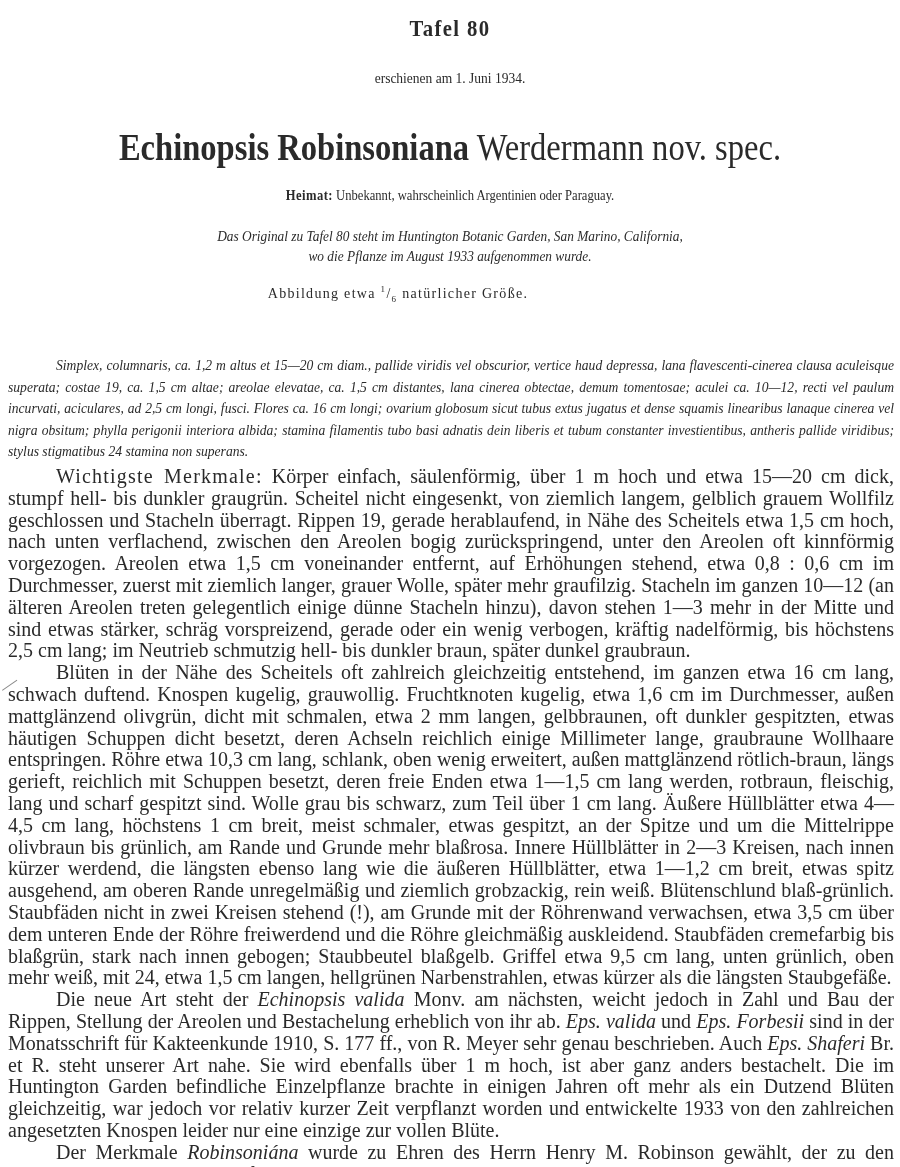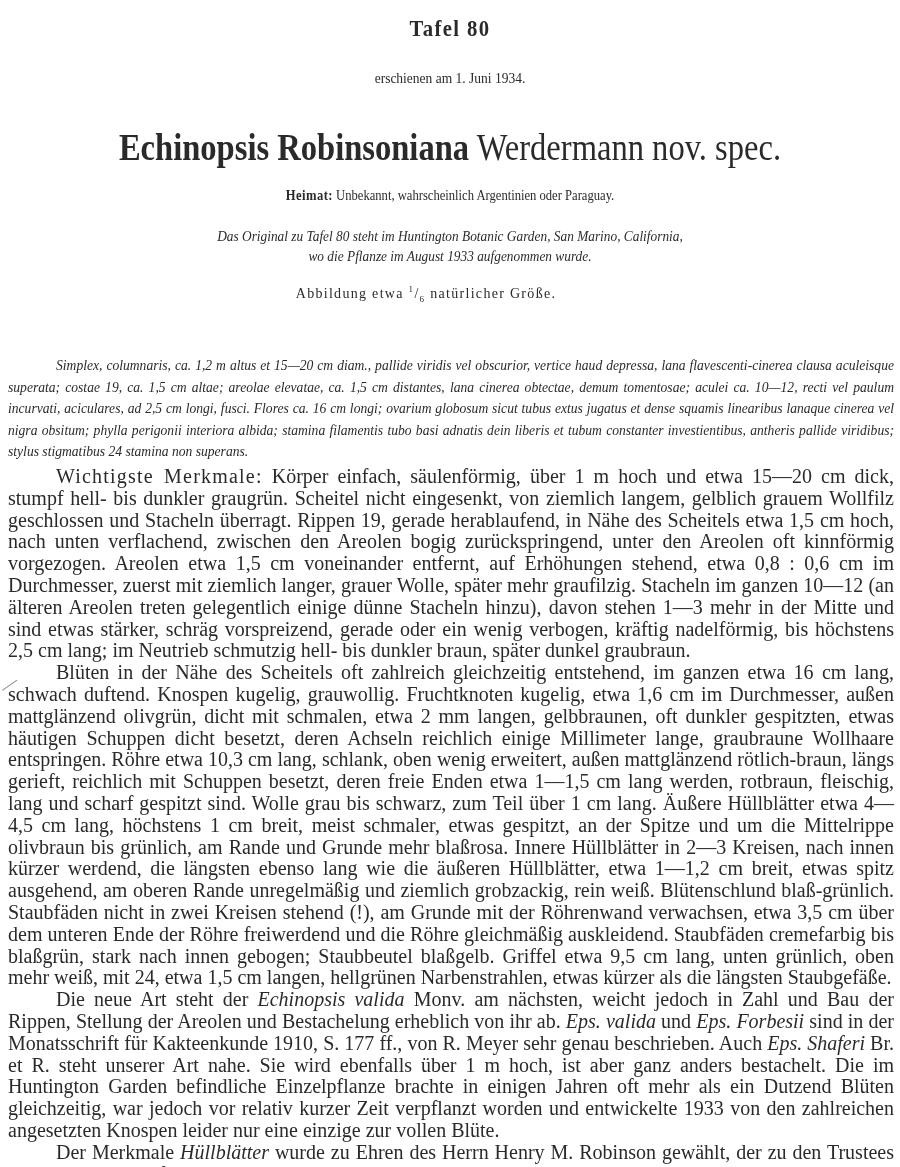--- a/index.html
+++ b/index.html
@@ -59,21 +59,20 @@
       font-style: italic;
       font-size: 14.5px;
       line-height: 20px;
       transform: scaleX(0.92);
     }
     .illustration-scale {
       position: absolute;
       top: 272px; left: 0; width: 796px;
       font-size: 14px;
       letter-spacing: 1.3px;
-      margin-left: 28px;
     }
     .illustration-scale sup { font-size: 9px; }
     .illustration-scale sub { font-size: 9px; }
     .body-text {
       position: absolute;
       left: 8px;
       width: 886px;
       text-align: justify;
       font-size: 20px;
       line-height: 21.8px;
@@ -138,16 +137,16 @@
 
   <div class="margin-mark"></div>
 
   <div class="body-text main-desc">
     <p><span class="spaced">Wichtigste Merkmale:</span><span> Körper einfach, säulenförmig, über 1 m hoch und etwa 15—20 cm dick, stumpf hell- bis dunkler graugrün. Scheitel nicht eingesenkt, von ziemlich langem, gelblich grauem Wollfilz geschlossen und Stacheln überragt. Rippen 19, gerade herablaufend, in Nähe des Scheitels etwa 1,5 cm hoch, nach unten verflachend, zwischen den Areolen bogig zurückspringend, unter den Areolen oft kinnförmig vorgezogen. Areolen etwa 1,5 cm voneinander entfernt, auf Erhöhungen stehend, etwa 0,8 : 0,6 cm im Durchmesser, zuerst mit ziemlich langer, grauer Wolle, später mehr graufilzig. Stacheln im ganzen 10—12 (an älteren Areolen treten gelegentlich einige dünne Stacheln hinzu), davon stehen 1—3 mehr in der Mitte und sind etwas stärker, schräg vorspreizend, gerade oder ein wenig verbogen, kräftig nadelförmig, bis höchstens 2,5 cm lang; im Neutrieb schmutzig hell- bis dunkler braun, später dunkel graubraun.</span></p>
 
     <p>Blüten in der Nähe des Scheitels oft zahlreich gleichzeitig entstehend, im ganzen etwa 16 cm lang, schwach duftend. Knospen kugelig, grauwollig. Fruchtknoten kugelig, etwa 1,6 cm im Durchmesser, außen mattglänzend olivgrün, dicht mit schmalen, etwa 2 mm langen, gelbbraunen, oft dunkler gespitzten, etwas häutigen Schuppen dicht besetzt, deren Achseln reichlich einige Millimeter lange, graubraune Wollhaare entspringen. Röhre etwa 10,3 cm lang, schlank, oben wenig erweitert, außen mattglänzend rötlich-braun, längs gerieft, reichlich mit Schuppen besetzt, deren freie Enden etwa 1—1,5 cm lang werden, rotbraun, fleischig, lang und scharf gespitzt sind. Wolle grau bis schwarz, zum Teil über 1 cm lang. Äußere Hüllblätter etwa 4—4,5 cm lang, höchstens 1 cm breit, meist schmaler, etwas gespitzt, an der Spitze und um die Mittelrippe olivbraun bis grünlich, am Rande und Grunde mehr blaßrosa. Innere Hüllblätter in 2—3 Kreisen, nach innen kürzer werdend, die längsten ebenso lang wie die äußeren Hüllblätter, etwa 1—1,2 cm breit, etwas spitz ausgehend, am oberen Rande unregelmäßig und ziemlich grobzackig, rein weiß. Blütenschlund blaß-grünlich. Staubfäden nicht in zwei Kreisen stehend (!), am Grunde mit der Röhrenwand verwachsen, etwa 3,5 cm über dem unteren Ende der Röhre freiwerdend und die Röhre gleichmäßig auskleidend. Staubfäden cremefarbig bis blaßgrün, stark nach innen gebogen; Staubbeutel blaßgelb. Griffel etwa 9,5 cm lang, unten grünlich, oben mehr weiß, mit 24, etwa 1,5 cm langen, hellgrünen Narbenstrahlen, etwas kürzer als die längsten Staubgefäße.</p>
 
     <p><span>Die neue Art steht der </span><em>Echinopsis valida</em><span> Monv. am nächsten, weicht jedoch in Zahl und Bau der Rippen, Stellung der Areolen und Bestachelung erheblich von ihr ab. </span><em>Eps. valida</em><span> und </span><em>Eps. Forbesii</em><span> sind in der Monatsschrift für Kakteenkunde 1910, S. 177 ff., von R. Meyer sehr genau beschrieben. Auch </span><em>Eps. Shaferi</em><span> Br. et R. steht unserer Art nahe. Sie wird ebenfalls über 1 m hoch, ist aber ganz anders bestachelt. Die im Huntington Garden befindliche Einzelpflanze brachte in einigen Jahren oft mehr als ein Dutzend Blüten gleichzeitig, war jedoch vor relativ kurzer Zeit verpflanzt worden und entwickelte 1933 von den zahlreichen angesetzten Knospen leider nur eine einzige zur vollen Blüte.</span></p>
 
-    <p><span>Der Merkmale </span><em>Hüllblätter</em><span> wurde zu Ehren des Herrn Henry M. Robinson gewählt, der zu den Trustees der Huntington-Stiftung gehört und der Entwicklung des Gartens ein besonderes Interesse entgegenbringt.</span></p>
+    <p><span>Der Merkmale </span><em>Robinsoniána</em><span> wurde zu Ehren des Herrn Henry M. Robinson gewählt, der zu den Trustees der Huntington-Stiftung gehört und der Entwicklung des Gartens ein besonderes Interesse entgegenbringt.</span></p>
   </div>
 
 </div>
 
 </body></html>

